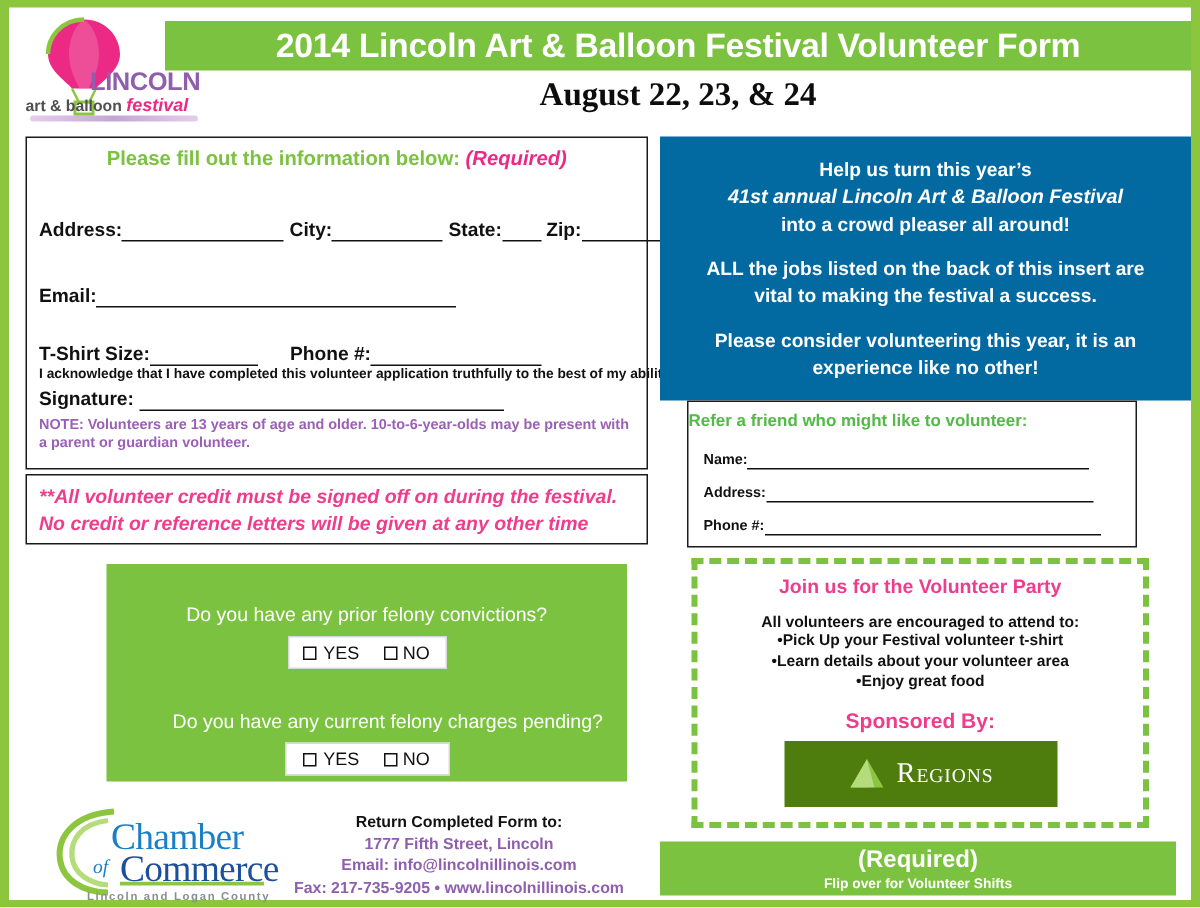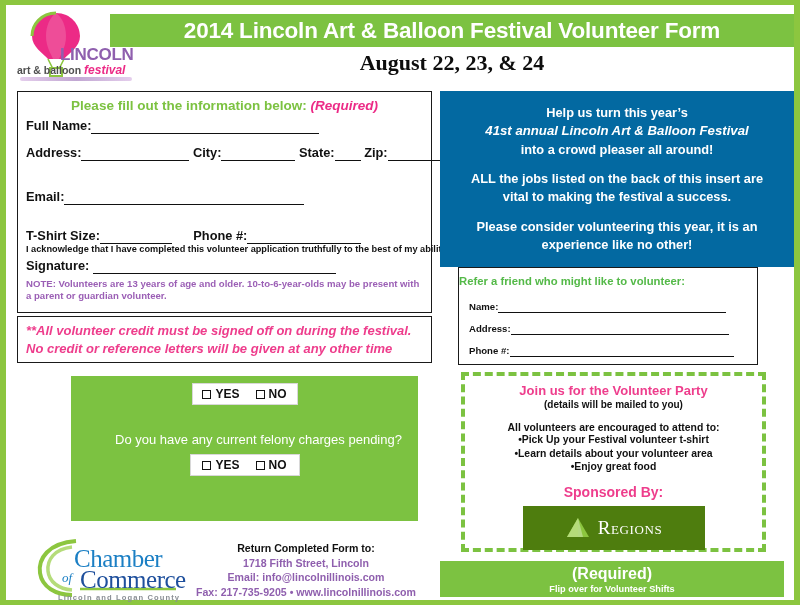--- a/index.html
+++ b/index.html
@@ -115,21 +115,21 @@
   }
   .fq {
     text-align: center; color: #ffffff; font-size: 13px; font-weight: normal;
   }
   .fq.one { margin-top: 26px; }
   .fq.two { margin-top: 27px; padding-left: 28px; }
   .cbrow {
     margin: 7px auto 0 auto; background: #fff;
     border: 1px solid #d8d8d8;
     height: 22px; display: flex; align-items: center; justify-content: center;
-    gap: 16px; font-size: 12px; font-weight: bold; color: #111;
+    gap: 16px; font-size: 12px; font-weight: normal; color: #111;
   }
   .cbrow.one { width: 106px; }
   .cbrow.two { width: 110px; }
   .cb {
     display: inline-block; width: 9px; height: 9px;
     border: 1.4px solid #111; margin-right: 4px;
     vertical-align: -1px;
   }
   .cbw { display: inline-flex; align-items: center; }
 
@@ -251,23 +251,20 @@
   <div id="titlebar">
     <span class="t">2014 Lincoln Art &amp; Balloon Festival Volunteer Form</span>
   </div>
   <div id="subtitle">August 22, 23, &amp; 24</div>
 
   <div id="formbox">
     <div class="form-head">
       <span>Please fill out the information below: </span><span class="req">(Required)</span>
     </div>
 
-    <div class="fline" style="left:8px; top:26px;">
-      <span>Full Name:</span><span class="ul a">&nbsp;</span>
-    </div>
 
     <div class="fline" style="left:8px; top:53px;">
       <span>Address:</span><span class="ul b">&nbsp;</span>
       <span>City:</span><span class="ul c">&nbsp;</span>
       <span>State:</span><span class="ul d">&nbsp;</span>
       <span>Zip:</span><span class="ul e">&nbsp;</span>
     </div>
 
     <div class="fline" style="left:8px; top:97px;">
       <span>Email:</span><span class="ul f">&nbsp;</span>
@@ -286,20 +283,21 @@
     </div>
 
     <div class="note">NOTE:  Volunteers are 13 years of age and older.  10-to-6-year-olds may be present with a parent or guardian volunteer.</div>
   </div>
 
   <div id="creditbox">
     <p>**All volunteer credit must be signed off on during the festival.  No credit or reference letters will be given at any other time</p>
   </div>
 
   <div id="felony">
+    <div class="fq one">Do you have any prior felony convictions?</div>
     <div class="cbrow one">
       <span class="cbw">
           <span class="cb"></span>
           <span>YES</span>
         </span>
       <span class="cbw">
           <span class="cb"></span>
           <span>NO</span>
         </span>
     </div>
@@ -336,21 +334,20 @@
     <div class="rfline" style="top:55px;">
       <span>Address:</span><span class="rul a">&nbsp;</span>
     </div>
     <div class="rfline" style="top:77px;">
       <span>Phone #:</span><span class="rul p">&nbsp;</span>
     </div>
   </div>
 
   <div id="party">
     <div class="ph">Join us for the Volunteer Party</div>
-    <div class="psub">(details will be mailed to you)</div>
     <div class="pall">All volunteers are encouraged to attend to:</div>
     <div class="pbul">•Pick Up your Festival volunteer t-shirt</div>
     <div class="pbul">•Learn details about your volunteer area</div>
     <div class="pbul">•Enjoy great food</div>
     <div class="spon">Sponsored By:</div>
     <div id="regions">
       <svg width="26" height="24" viewBox="0 0 26 24">
         <path d="M13 2 L24 21 L2 21 Z" fill="#8cc63f"></path>
         <path d="M13 2 L13 21 L2 21 Z" fill="#b5dc7a"></path>
         <path d="M13 2 L18 21 L13 21 Z" fill="#ffffff" opacity=".35"></path>
@@ -366,21 +363,21 @@
       <path d="M44 52 L140 52" stroke="#8cc63f" stroke-width="2.5"></path>
     </svg>
     <div class="ch-cham">Chamber</div>
     <div class="ch-of">of</div>
     <div class="ch-comm">Commerce</div>
     <div class="ch-sub">Lincoln and Logan County</div>
   </div>
 
   <div id="returninfo">
     <div class="rt">Return Completed Form to:</div>
-    <div class="rl">1718 Fifth Street, Lincoln</div>
+    <div class="rl">1777 Fifth Street, Lincoln</div>
     <div class="rl">Email: info@lincolnillinois.com</div>
     <div class="rl">Fax: 217-735-9205 • www.lincolnillinois.com</div>
   </div>
 
   <div id="bottombar">
     <div class="bq">(Required)</div>
     <div class="bs">Flip over for Volunteer Shifts</div>
   </div>
 
 </div>

